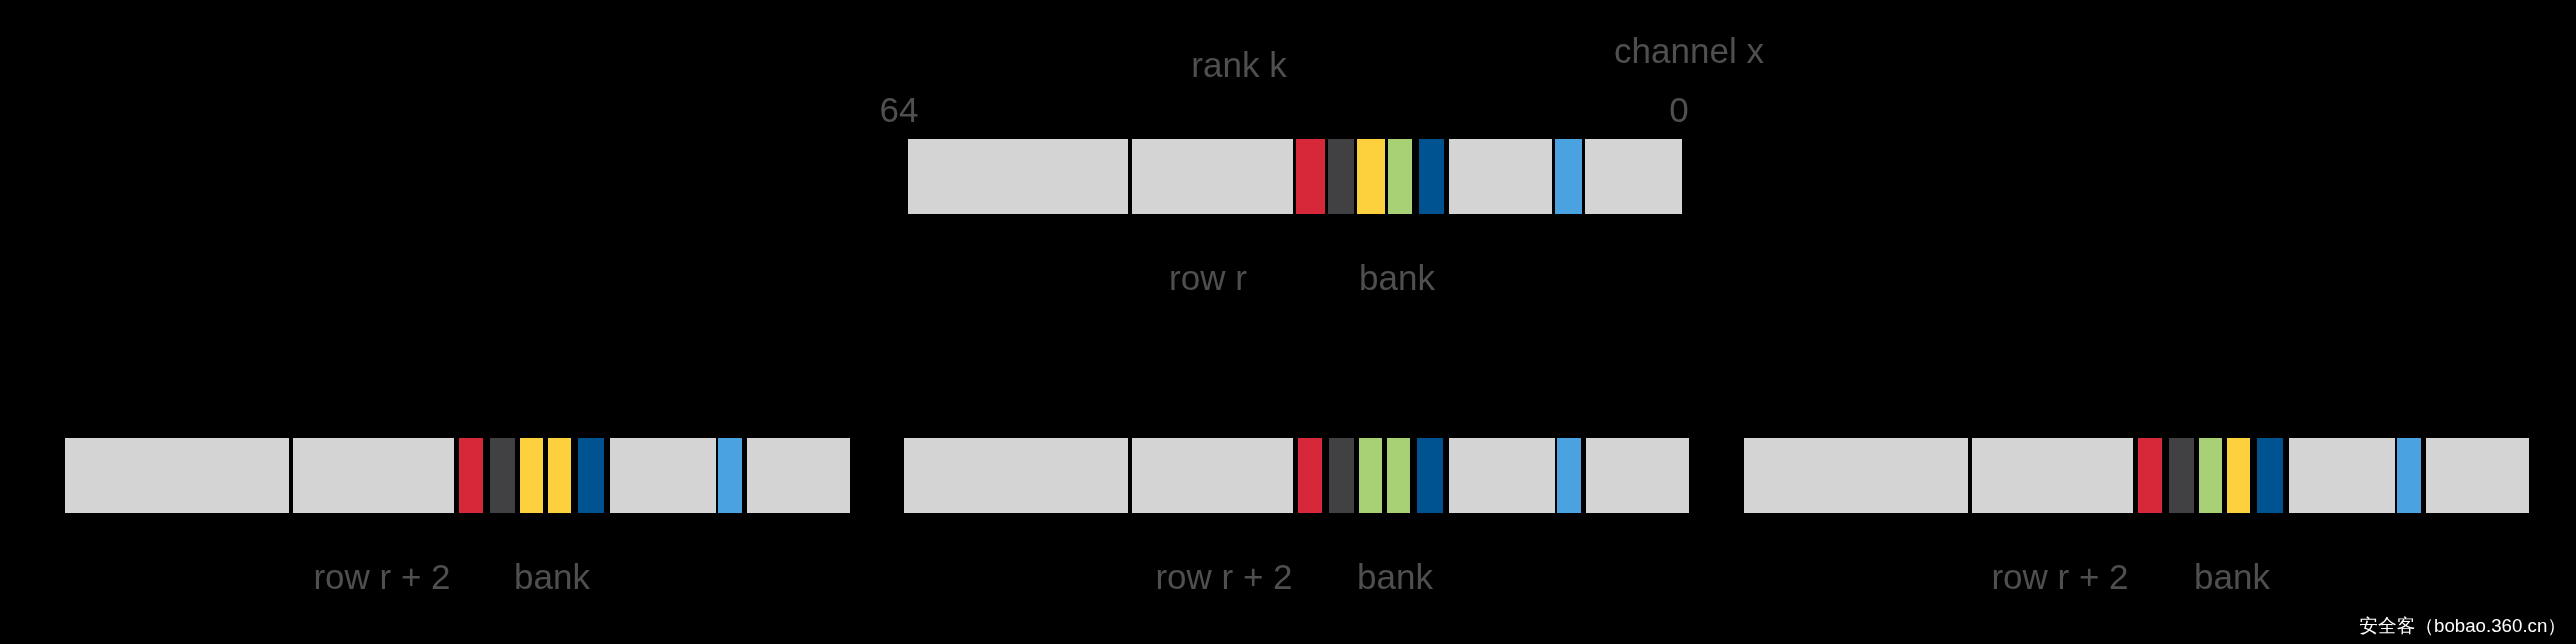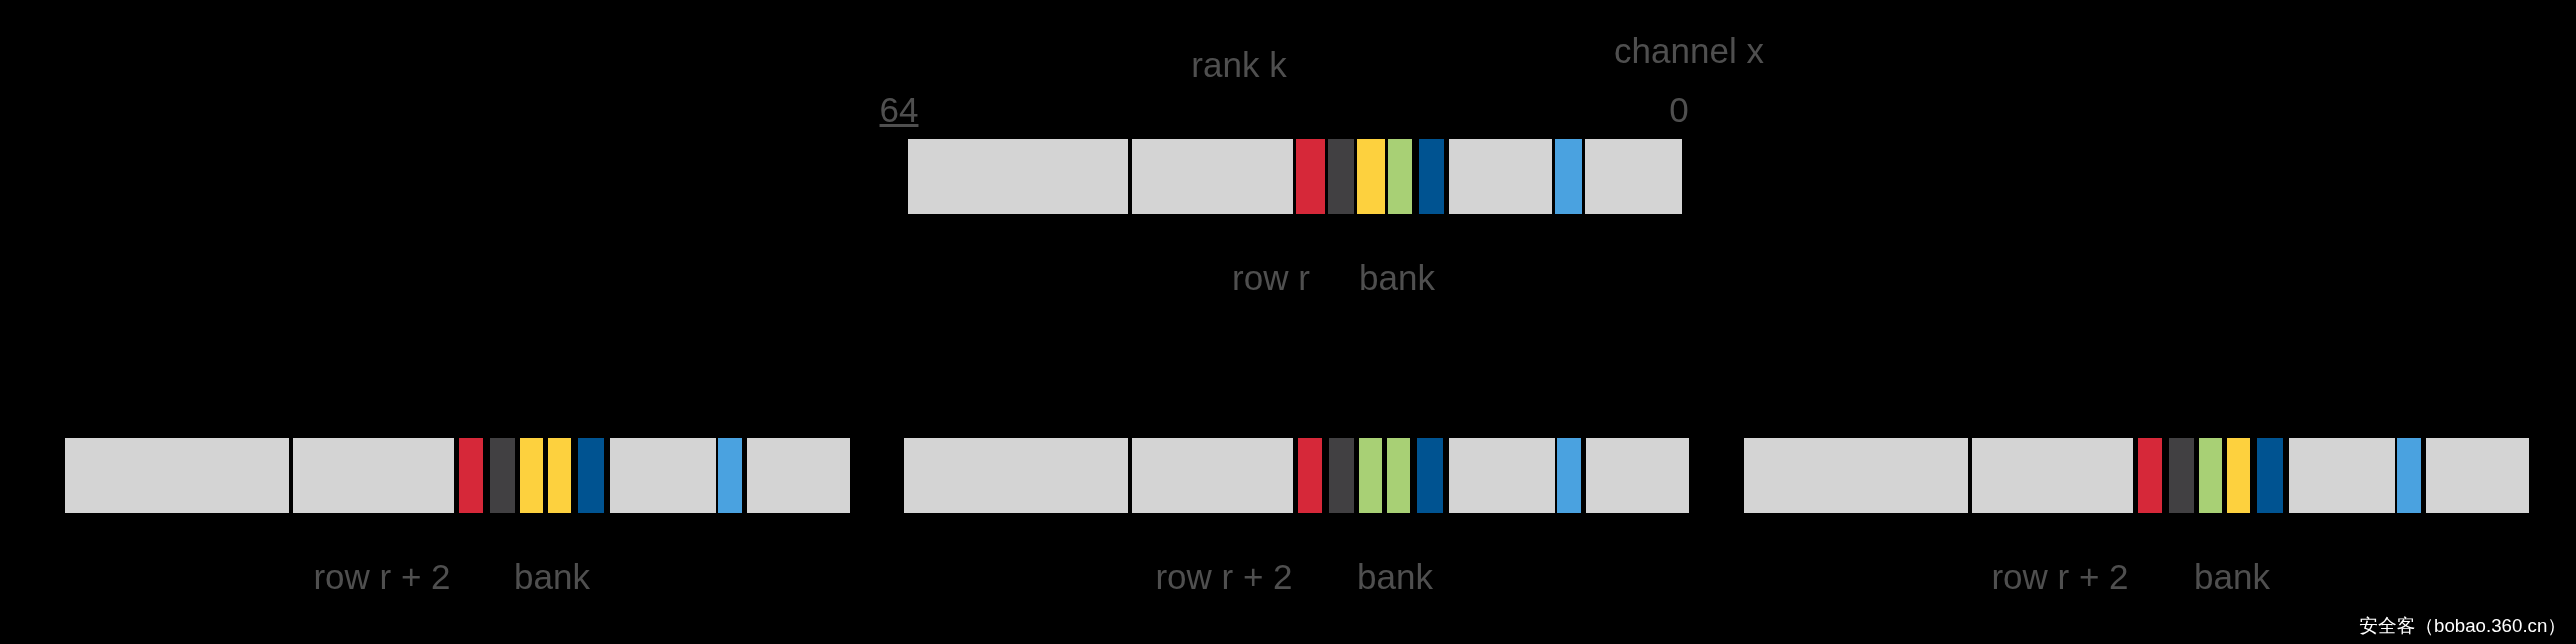--- a/index.html
+++ b/index.html
@@ -30,23 +30,23 @@
     background:transparent;
   }
   .bits-bar .seg{
     flex:0 0 auto;
     height:100%;
   }
   
   .bar-top        {left:908px; top:139px; width:774px;}
   .lbl-rank       {left:1239px; top:45px;}
   .lbl-channel    {left:1689px; top:31px;}
-  .lbl-bit64      {left:899px; top:90px;text-decoration:underline;}
+  .lbl-bit64      {left:899px; top:90px;}
   .lbl-bit0       {left:1679px; top:90px;}
-  .lbl-rowr-top   {left:1271px; top:258px;}
+  .lbl-rowr-top   {left:1208px; top:258px;}
   .lbl-bank-top   {left:1397px; top:258px;}
   
   .bar-b0         {left:65px;   top:438px; width:785px;}
   .bar-b1         {left:904px; top:438px; width:785px;}
   .bar-b2         {left:1744px; top:438px; width:785px;}
   .lbl-row-b0     {left:382px;  top:557px;}
   .lbl-bank-b0    {left:552px;  top:557px;}
   .lbl-row-b1     {left:1224px; top:557px;}
   .lbl-bank-b1    {left:1395px; top:557px;}
   .lbl-row-b2     {left:2060px; top:557px;}

